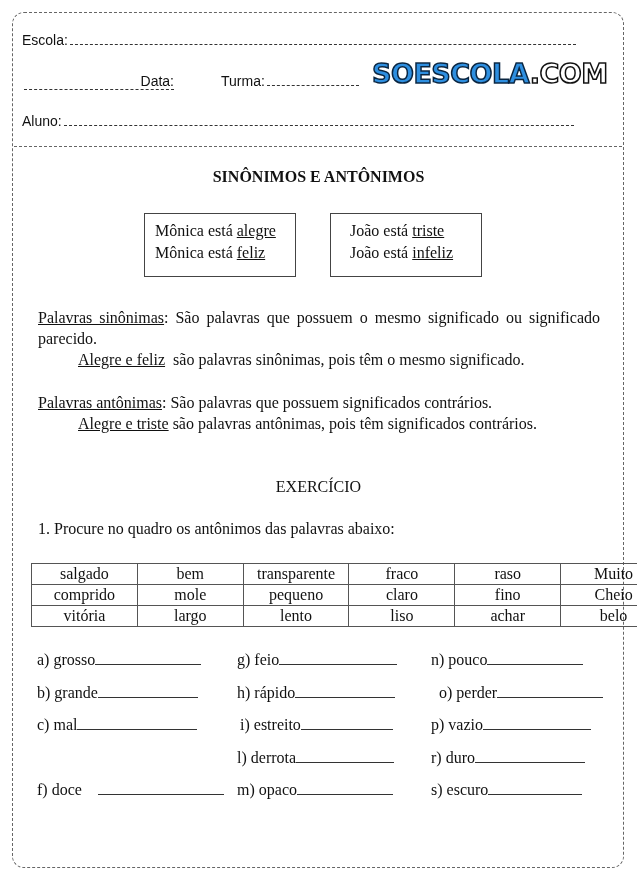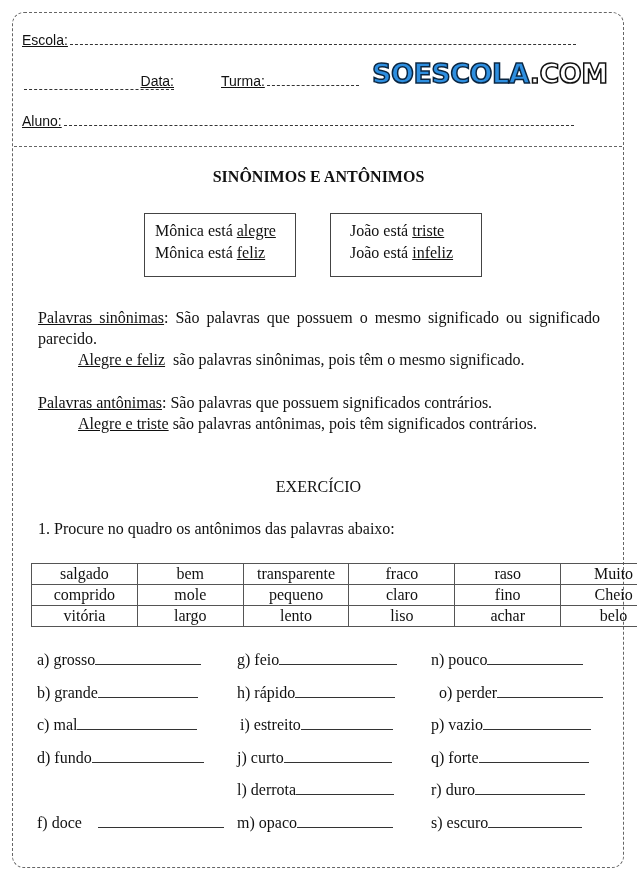--- a/index.html
+++ b/index.html
@@ -5,21 +5,21 @@
   html, body { margin: 0; padding: 0; background: #ffffff; }
   body { width: 637px; height: 876px; position: relative; overflow: hidden; color: #111; }
   .page-border {
     position: absolute; left: 12px; top: 12px; width: 612px; height: 856px;
     border: 1px dashed #666; border-radius: 12px; box-sizing: border-box;
   }
   .header-sep { position: absolute; left: 14px; top: 146px; width: 608px; border-top: 1px dashed #666; }
   .sans { font-family: "Liberation Sans", sans-serif; font-size: 14px; }
   .serif { font-family: "Liberation Serif", serif; }
   .field { position: absolute; display: flex; align-items: flex-end; }
-  .field .label { white-space: nowrap; text-decoration: underline; }
+  .field .label { white-space: nowrap; }
   .field .line { border-bottom: 1px dashed #333; height: 0; margin-left: 2px; margin-bottom: 3px; }
   .logo {
     position: absolute; left: 372px; top: 60px; font-family: "DejaVu Sans", sans-serif;
     font-weight: bold; font-size: 27px; letter-spacing: -0.5px; line-height: 1;
   }
   .logo .blue { color: #2e8fe0; -webkit-text-stroke: 1.5px #0a2540; }
   .logo .white { color: #ffffff; -webkit-text-stroke: 1.5px #111; }
   .title { position: absolute; left: 0; width: 637px; text-align: center; top: 168px; font-size: 16px; font-weight: bold; }
   .box { position: absolute; border: 1px solid #444; box-sizing: border-box; font-size: 16px; line-height: 22px; padding: 6px 10px; }
   .u { text-decoration: underline; }
@@ -152,34 +152,20 @@
     <div class="ans" style="left:203px;">
         <span>i) estreito</span>
         <span class="blank" style="width:92px;"></span>
       </div>
     <div class="ans" style="left:394px;">
         <span>p) vazio</span>
         <span class="blank" style="width:108px;"></span>
       </div>
   </div>
   <div class="ans-row">
-    <div class="ans" style="left:0;">
-        <span>d) fundo</span>
-        <span class="blank" style="width:112px;"></span>
-      </div>
-    <div class="ans" style="left:200px;">
-        <span>j) curto</span>
-        <span class="blank" style="width:108px;"></span>
-      </div>
-    <div class="ans" style="left:394px;">
-        <span>q) forte</span>
-        <span class="blank" style="width:110px;"></span>
-      </div>
-  </div>
-  <div class="ans-row">
     <div class="ans" style="left:200px;">
         <span>l) derrota</span>
         <span class="blank" style="width:98px;"></span>
       </div>
     <div class="ans" style="left:394px;">
         <span>r) duro</span>
         <span class="blank" style="width:110px;"></span>
       </div>
   </div>
   <div class="ans-row">

